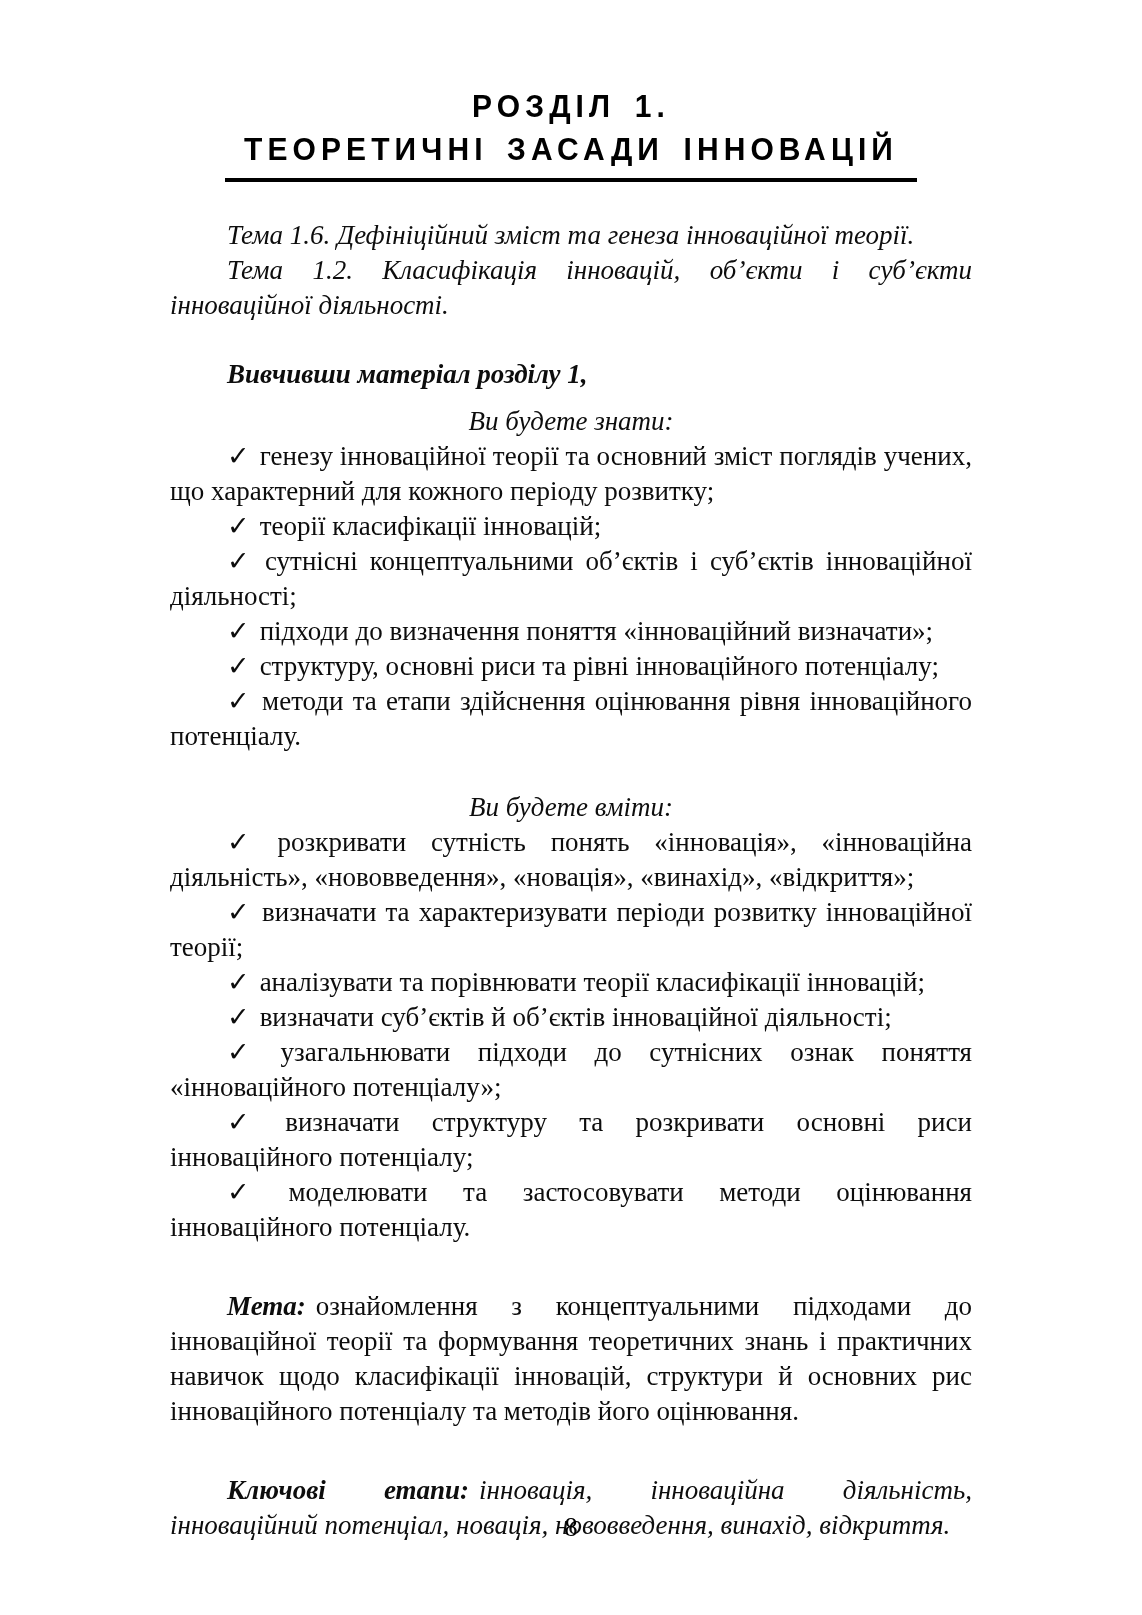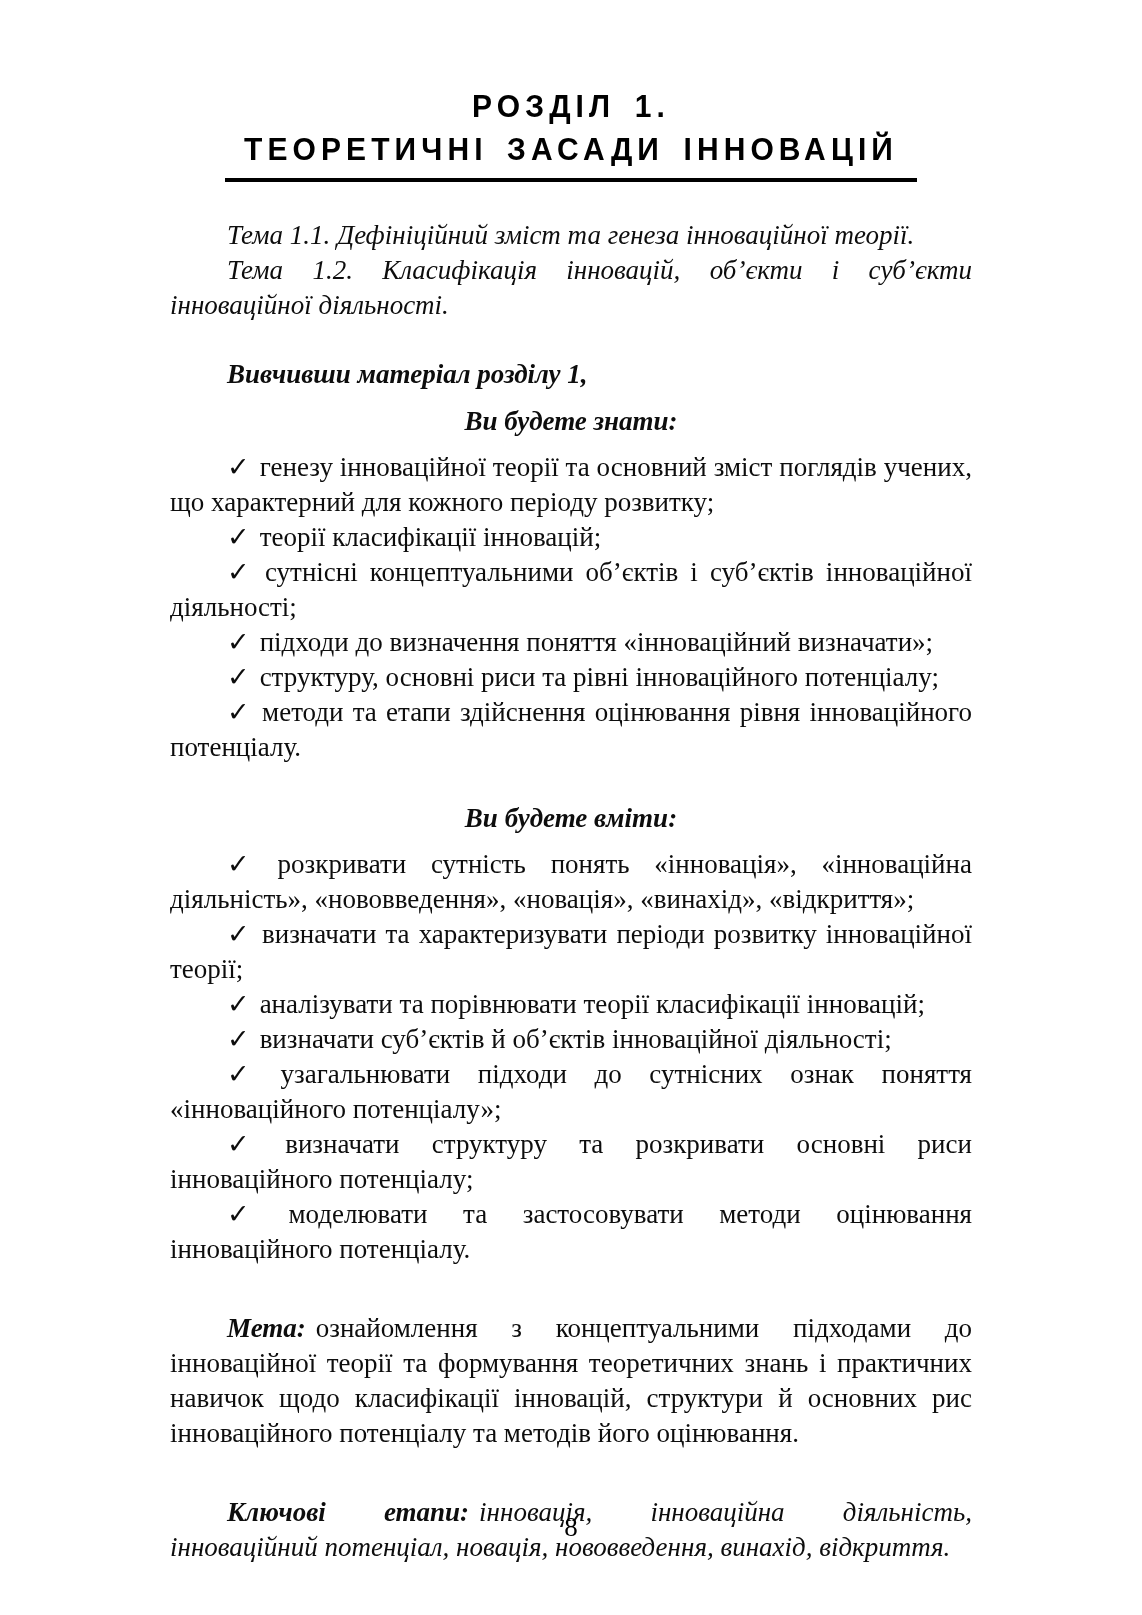--- a/index.html
+++ b/index.html
@@ -51,23 +51,23 @@
   }
   
   .intro-lead {
     margin: 34px 0 12px 0;
     text-indent: 57px;
     font-weight: bold;
     font-style: italic;
   }
   
   .section-heading {
-    margin: 11px;
+    margin: 0;
     text-align: center;
-    font-weight: bold;
+    font-weight: normal;
     font-style: italic;
   }
   
   .checklist {
     margin: 0;
   }
   .checklist p {
     margin: 0;
     text-indent: 57px;
     text-align: justify;
@@ -111,21 +111,21 @@
 
 <div class="page">
 
   <div class="chapter-heading">
     <div>РОЗДІЛ 1.</div>
     <div>ТЕОРЕТИЧНІ ЗАСАДИ ІННОВАЦІЙ</div>
   </div>
   <div class="title-underline"></div>
 
   <div class="topics">
-    <p>Тема 1.1. Дефініційний зміст та генеза інноваційної теорії.</p>
+    <p>Тема 1.6. Дефініційний зміст та генеза інноваційної теорії.</p>
     <p>Тема 1.2. Класифікація інновацій, об’єкти і суб’єкти інноваційної діяльності.</p>
   </div>
 
   <p class="intro-lead">Вивчивши матеріал розділу 1,</p>
 
   <p class="section-heading">Ви будете знати:</p>
 
   <div class="checklist">
     <p><span class="check">✓</span><span>генезу інноваційної теорії та основний зміст поглядів учених, що характерний для кожного періоду розвитку;</span></p>
     <p><span class="check">✓</span><span>теорії класифікації інновацій;</span></p>

